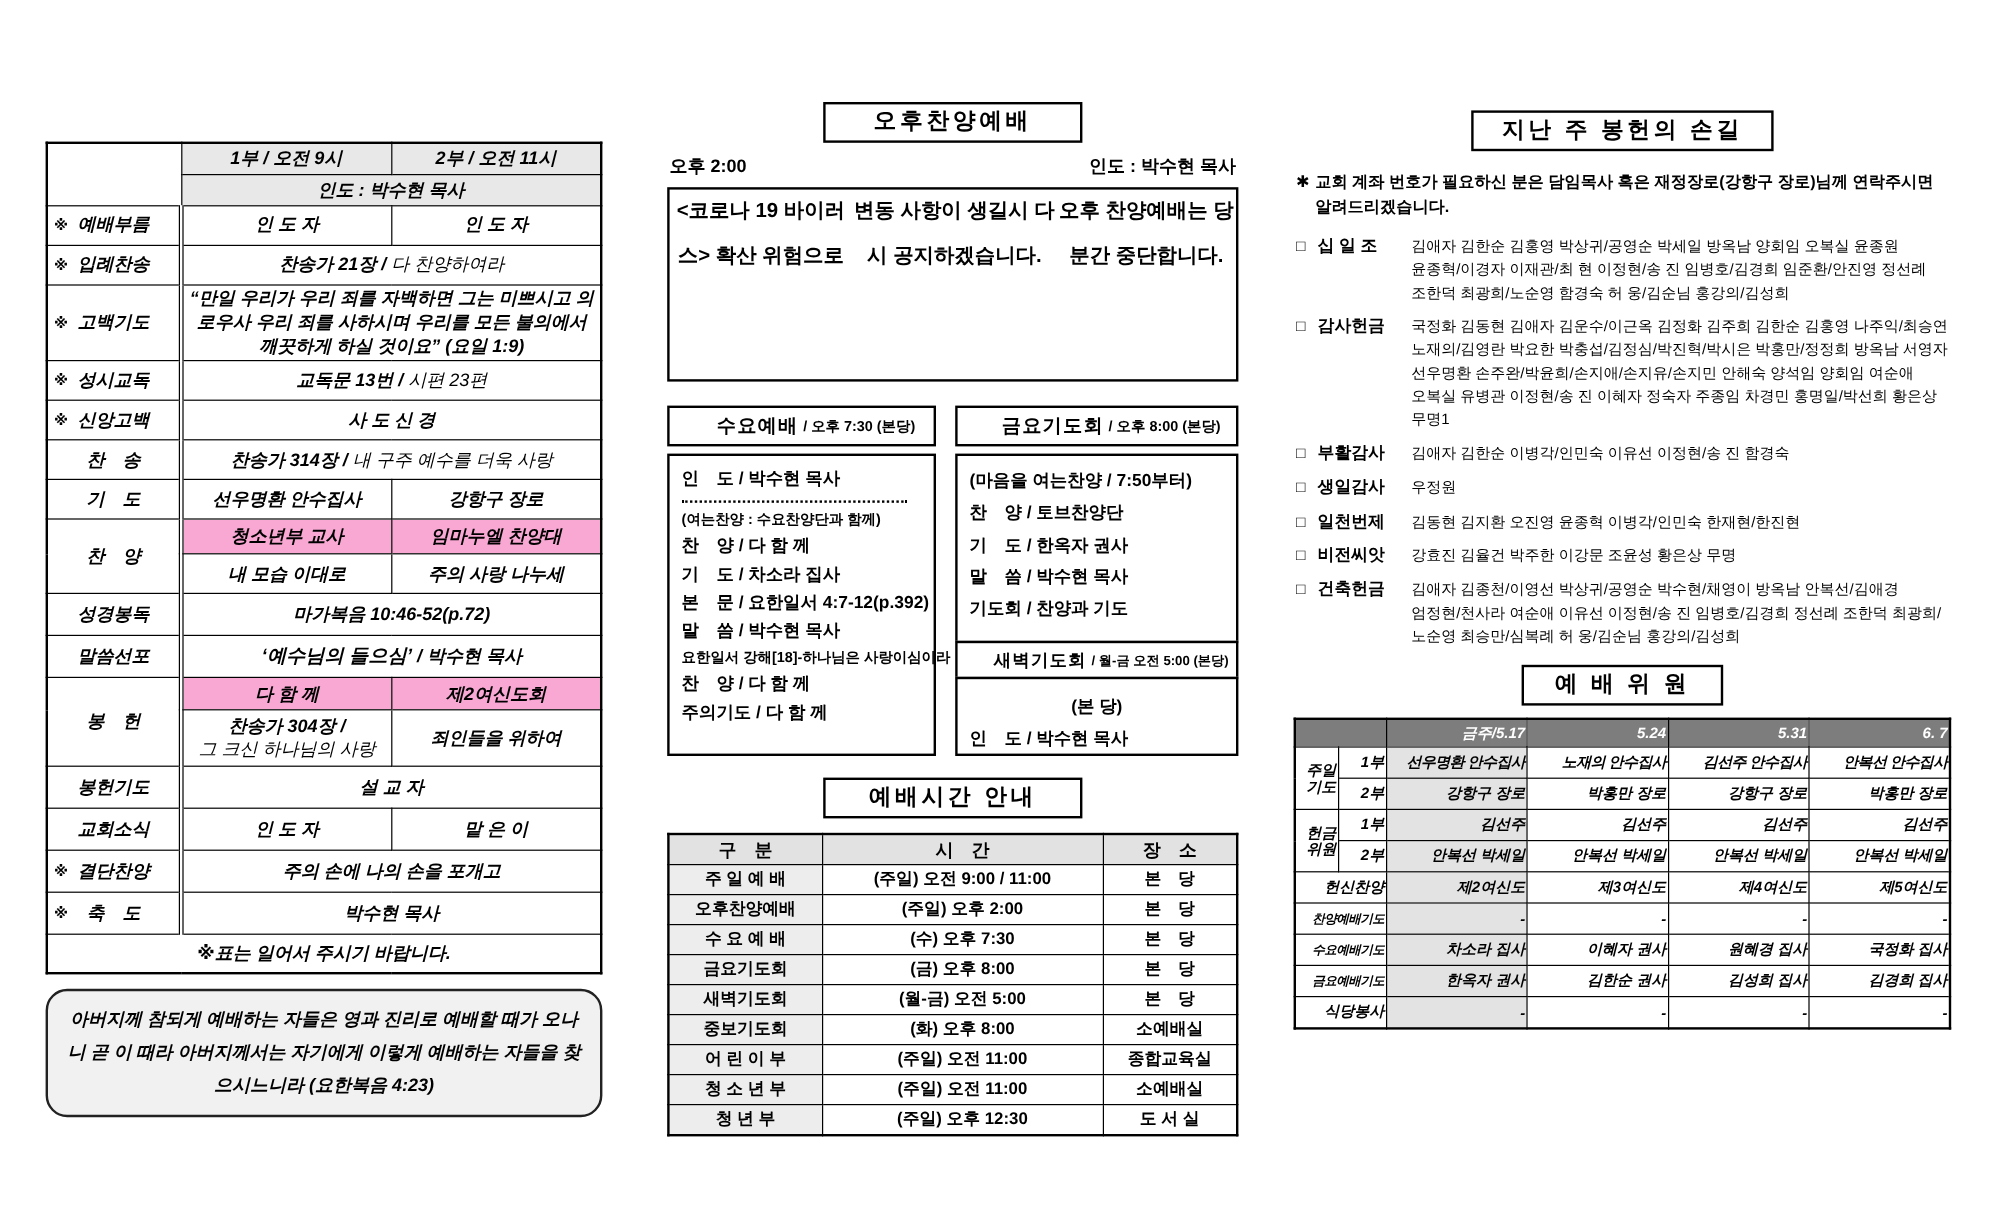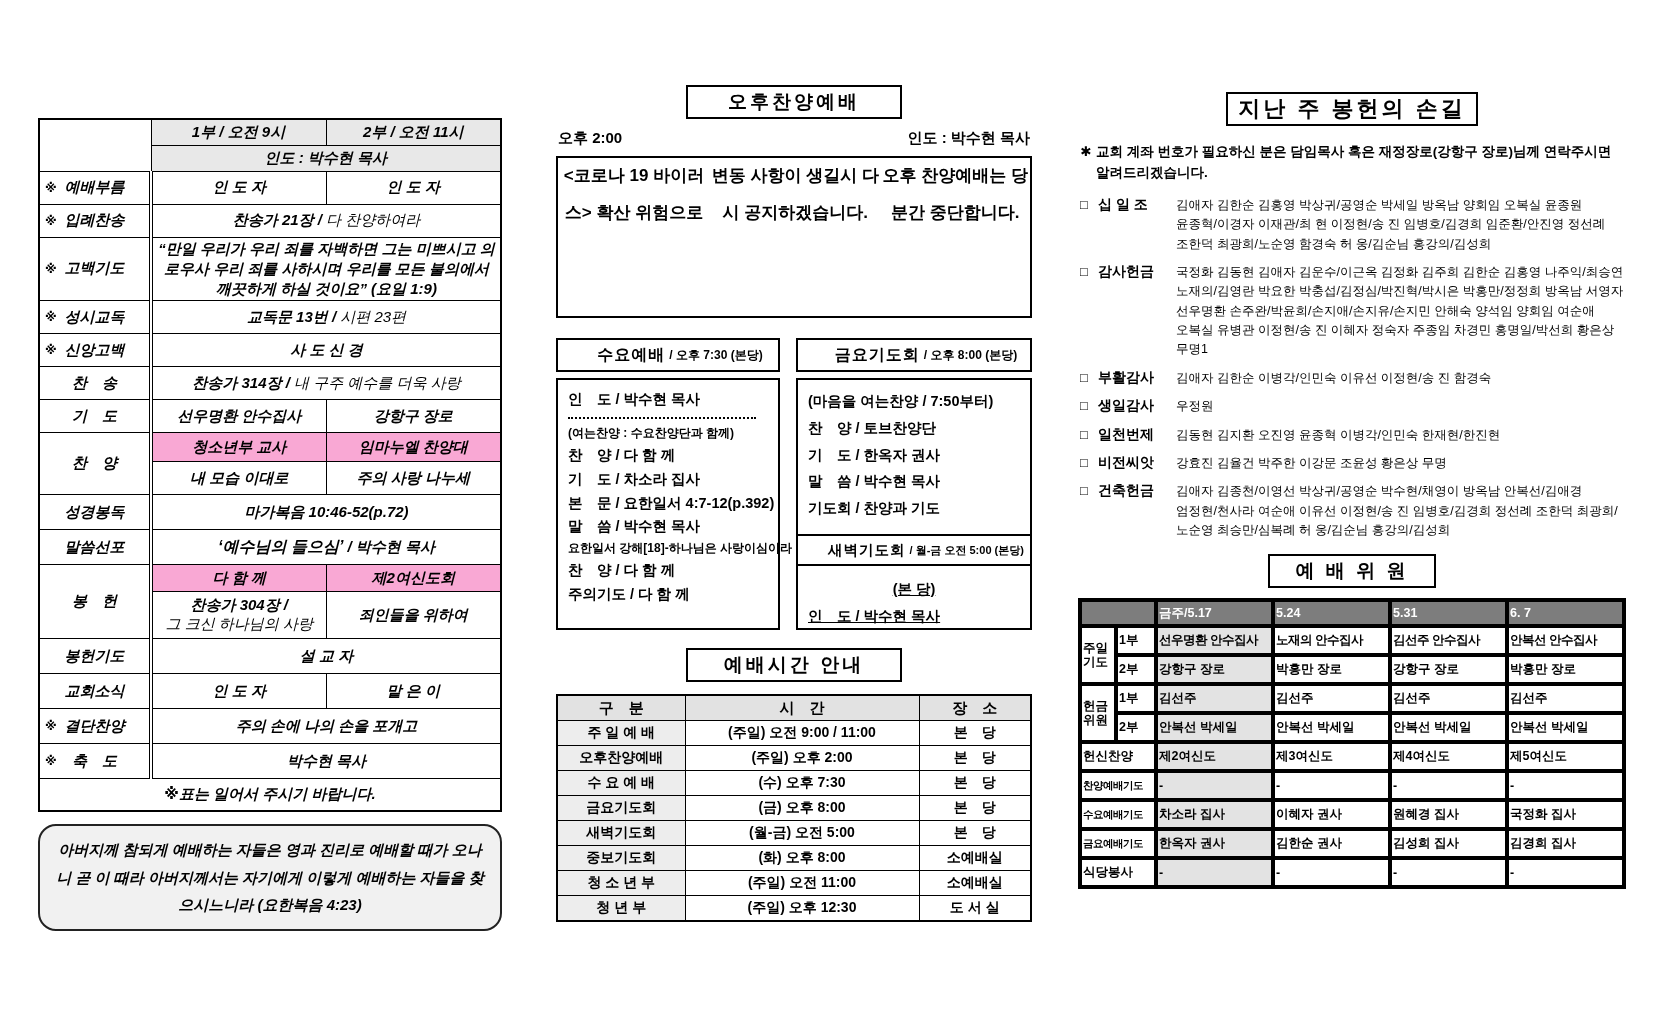--- a/index.html
+++ b/index.html
@@ -45,46 +45,46 @@
   .sbox{border:2px solid #000;margin-top:6px;padding:8px 10px;background:#fff;box-sizing:border-box;}
   #wedbox{height:252px;}
   #fribox{height:158px;}
   .wline{font-size:14.5px;font-weight:bold;line-height:1.65;white-space:nowrap;}
   .wsm{font-size:12px;}
   .dots{border-bottom:2.5px dotted #000;width:94%;margin:5px 0 5px;}
   .fline{font-size:14.5px;font-weight:bold;line-height:1.85;white-space:nowrap;}
   #dawnhead{margin-top:-2px;height:28px;}
   #dawnhead .st{font-size:14.5px;}
   #dawnhead .stime{font-size:11px;}
-  #dawnbox{margin-top:-2px;height:66px;padding-top:10px;text-decoration:underline;}
+  #dawnbox{margin-top:-2px;height:66px;padding-top:10px;}
   .center{text-align:center;}
   #schedule-title{width:212px;height:30px;line-height:30px;font-size:19px;margin-top:18px;}
   table.schedule{width:100%;border-collapse:collapse;border:2.5px solid #000;
                  table-layout:fixed;margin-top:12px;}
   table.schedule td{border:1px solid #000;font-weight:bold;font-size:14px;height:24px;
                     text-align:center;padding:0 2px;}
   table.schedule col.sc1{width:128px;} table.schedule col.sc3{width:112px;}
   table.schedule .shd{background:#e2e2e2;font-size:15px;}
   table.schedule .sc1c{background:#ededed;}
 
   
   #rightcol{position:absolute;left:1078px;top:92px;width:548px;}
-  #offering-title{width:248px;height:30px;line-height:30px;font-size:22px;}
+  #offering-title{width:248px;height:30px;line-height:30px;font-size:19px;}
   .note{display:flex;margin:16px 0 12px 2px;font-size:13.5px;font-weight:bold;line-height:1.55;}
   .note .mk{flex:none;width:16px;}
   .cats{margin-left:2px;}
   .cat{display:flex;align-items:flex-start;margin-bottom:9px;}
   .cat .bx{flex:none;width:18px;font-size:13px;font-weight:bold;padding-top:1px;}
   .cat .clbl{flex:none;width:78px;font-size:14px;font-weight:bold;white-space:nowrap;}
   .cat .names{flex:1;font-size:12.5px;line-height:1.55;word-break:keep-all;}
   #committee-title{width:164px;height:30px;line-height:30px;font-size:19px;margin-top:14px;}
   table.committee{width:100%;border-collapse:collapse;border:2.5px solid #000;
                   table-layout:fixed;margin-top:10px;}
-  table.committee td{border:4px solid #000000;text-align:left;font-weight:bold;
-                     font-size:12.5px;height:25px;padding:0 1px;overflow:hidden;}
+  table.committee td{border:1px solid #000000;text-align:right;font-weight:bold;
+                     font-size:12.5px;height:25px;padding:0 1px;overflow:hidden;font-style:italic;}
   table.committee col.g1{width:36px;} table.committee col.g2{width:40px;}
   .dk{background:#7d7d7d;color:#fff;font-size:13px;height:22px !important;}
   .grp{font-size:12.5px;white-space:pre-line;line-height:1.15;}
   .subc{font-size:12.5px;}
   .c1c{background:#e3e3e3;}
   .rlbl{font-size:13px;}
   .rlbl.sm{font-size:10.5px;letter-spacing:-0.5px;}
   .tight{font-size:11.5px;letter-spacing:-0.5px;}
 </style>
 </head>
@@ -302,20 +302,25 @@
           <td class="sc1c">새벽기도회</td>
           <td>(월-금) 오전 5:00</td>
           <td>본　당</td>
         </tr>
     <tr>
           <td class="sc1c">중보기도회</td>
           <td>(화) 오후 8:00</td>
           <td>소예배실</td>
         </tr>
     <tr>
+          <td class="sc1c">어 린 이 부</td>
+          <td>(주일) 오전 11:00</td>
+          <td>종합교육실</td>
+        </tr>
+    <tr>
           <td class="sc1c">청 소 년 부</td>
           <td>(주일) 오전 11:00</td>
           <td>소예배실</td>
         </tr>
     <tr>
           <td class="sc1c">청 년 부</td>
           <td>(주일) 오후 12:30</td>
           <td>도 서 실</td>
         </tr>
   </tbody>

